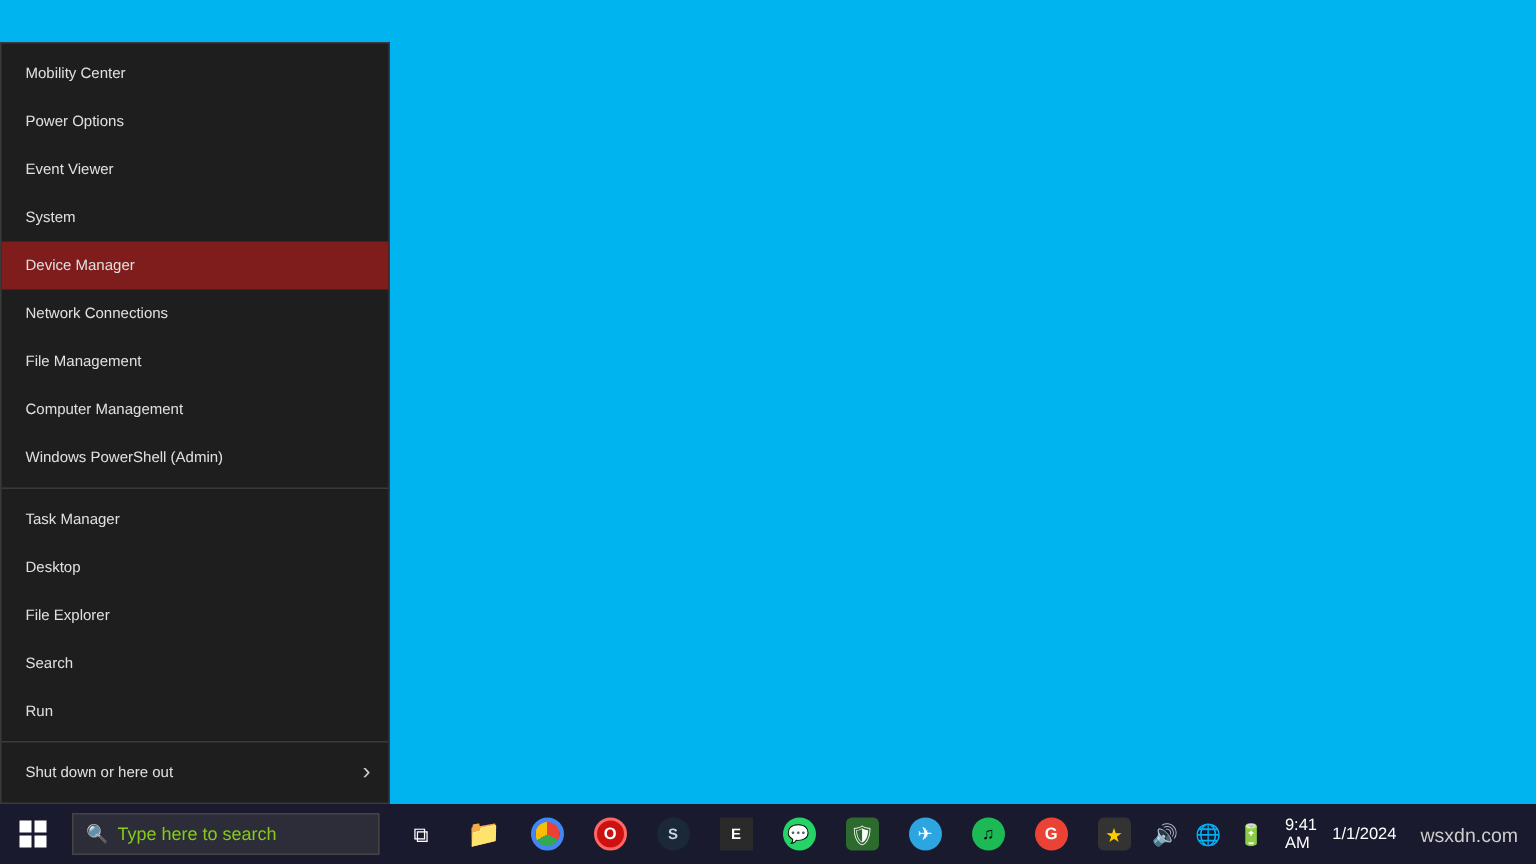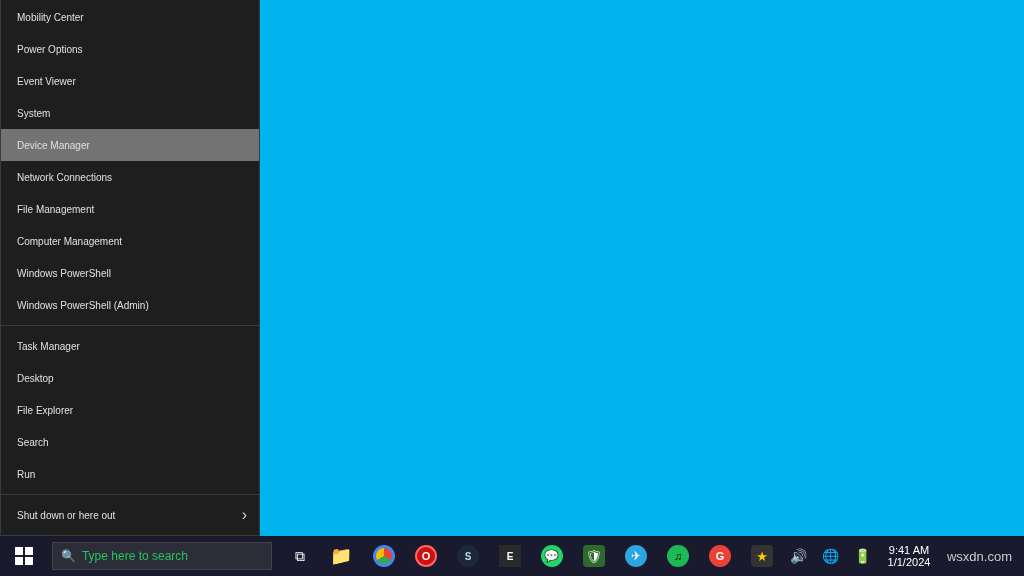--- a/index.html
+++ b/index.html
@@ -69,21 +69,21 @@
       padding: 0 8px;
       gap: 6px;
     }
 
     .search-icon-taskbar {
       color: #aaa;
       font-size: 12px;
     }
 
     .search-text {
-      color: #22c55e;
+      color: #84cc16;
       font-size: 12px;
     }
 
     .taskbar-icons {
       display: flex;
       align-items: center;
       margin-left: 8px;
       gap: 2px;
     }
 
@@ -101,21 +101,21 @@
       display: flex;
       align-items: center;
       justify-content: center;
       cursor: pointer;
       font-size: 14px;
       color: white;
     }
 
     .clock {
       display: flex;
-      flex-direction: column;
+      flex-direction: row;
       align-items: center;
       justify-content: center;
       color: white;
       font-size: 11px;
       padding: 0 8px;
       height: 40px;
       cursor: pointer;
       min-width: 60px;
     }
 
@@ -136,21 +136,21 @@
       display: flex;
       align-items: center;
       padding: 0 16px;
       color: #e0e0e0;
       font-size: 10px;
       cursor: pointer;
       position: relative;
     }
 
     .menu-item.active {
-      background: #737373;
+      background: #7f1d1d;
     }
 
     .menu-item.has-arrow::after {
       content: '›';
       position: absolute;
       right: 12px;
       font-size: 16px;
       color: #ccc;
     }
 
@@ -185,21 +185,20 @@
   <div class="context-menu" id="context-menu">
 
   <div class="menu-item">Mobility Center</div>
       <div class="menu-item">Power Options</div>
       <div class="menu-item">Event Viewer</div>
       <div class="menu-item">System</div>
       <div class="menu-item active">Device Manager</div>
       <div class="menu-item">Network Connections</div>
       <div class="menu-item">File Management</div>
       <div class="menu-item">Computer Management</div>
-      <div class="menu-item">Windows PowerShell</div>
       <div class="menu-item">Windows PowerShell (Admin)</div>
       <div class="menu-divider"></div>
       <div class="menu-item">Task Manager</div>
       <div class="menu-item">Desktop</div>
       <div class="menu-item">File Explorer</div>
       <div class="menu-item">Search</div>
       <div class="menu-item">Run</div>
       <div class="menu-divider"></div>
       <div class="menu-item has-arrow">Shut down or here out</div>
     </div>

